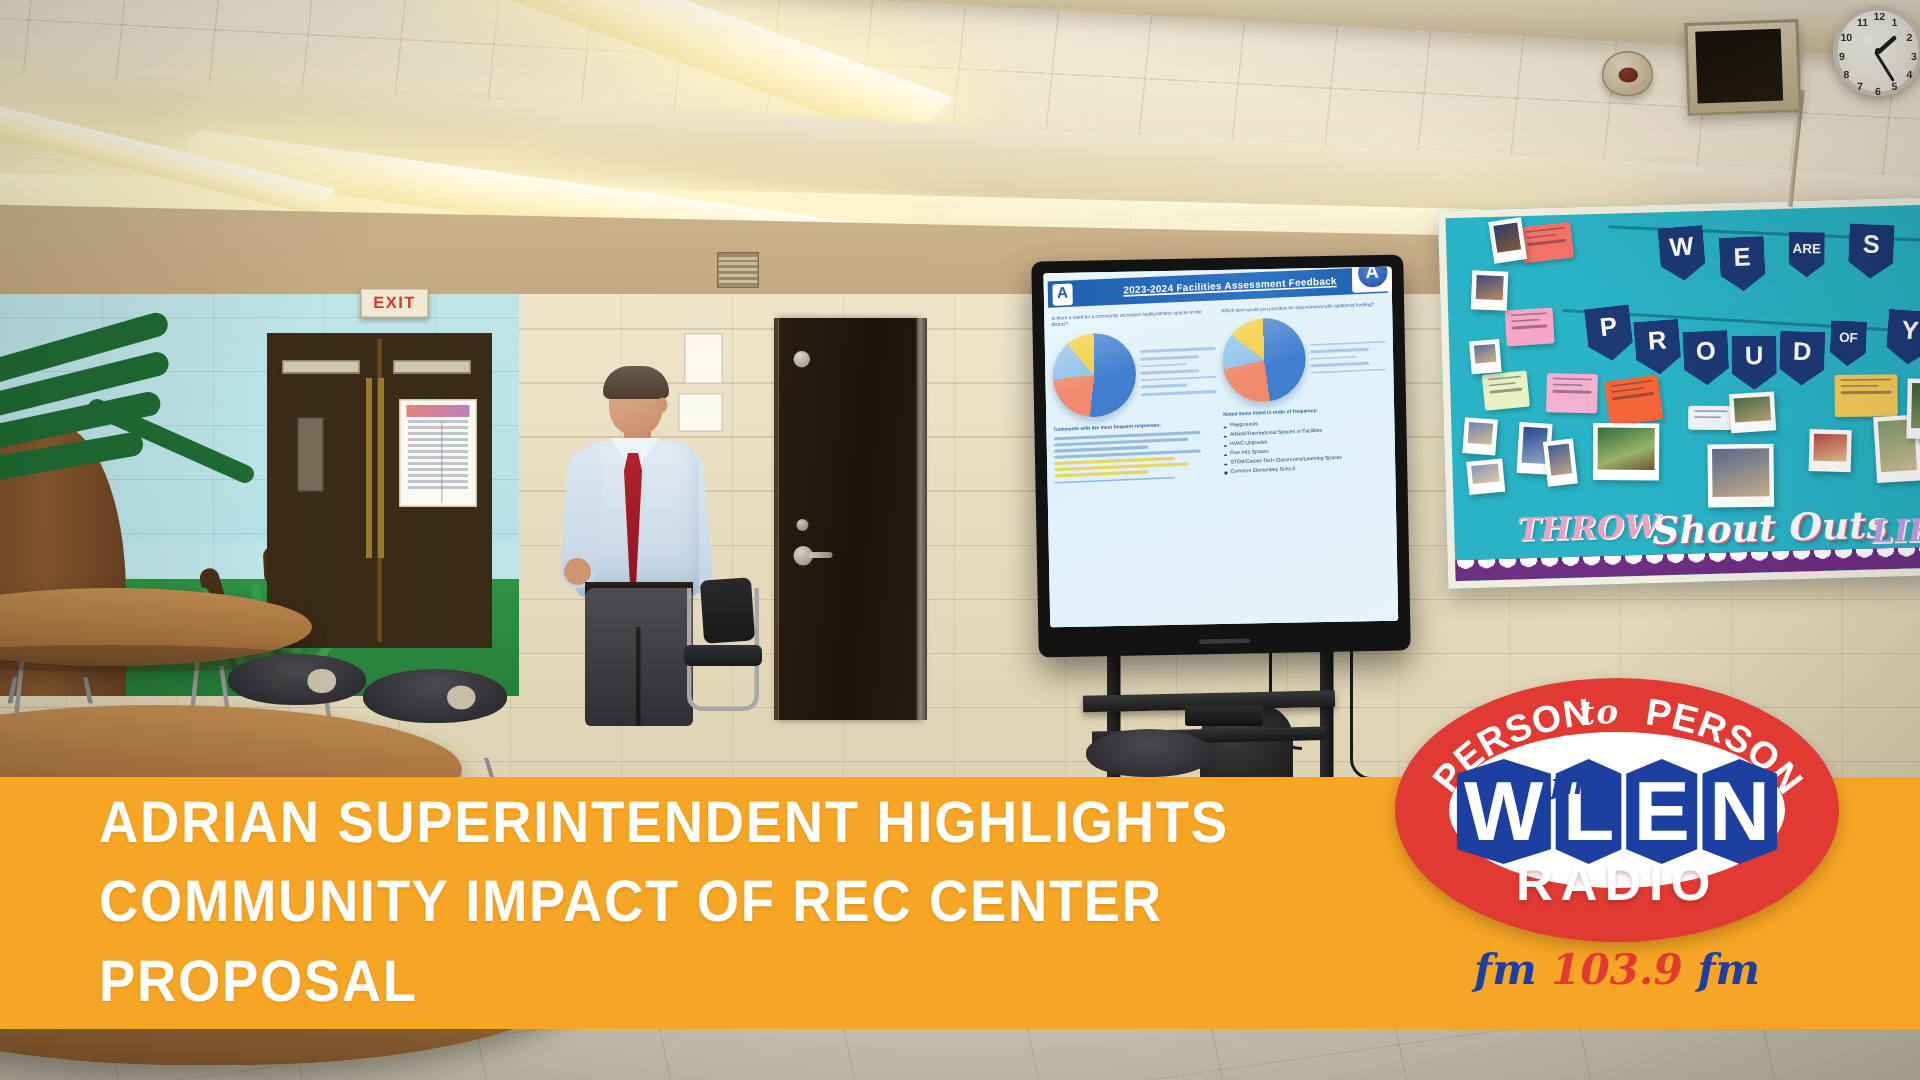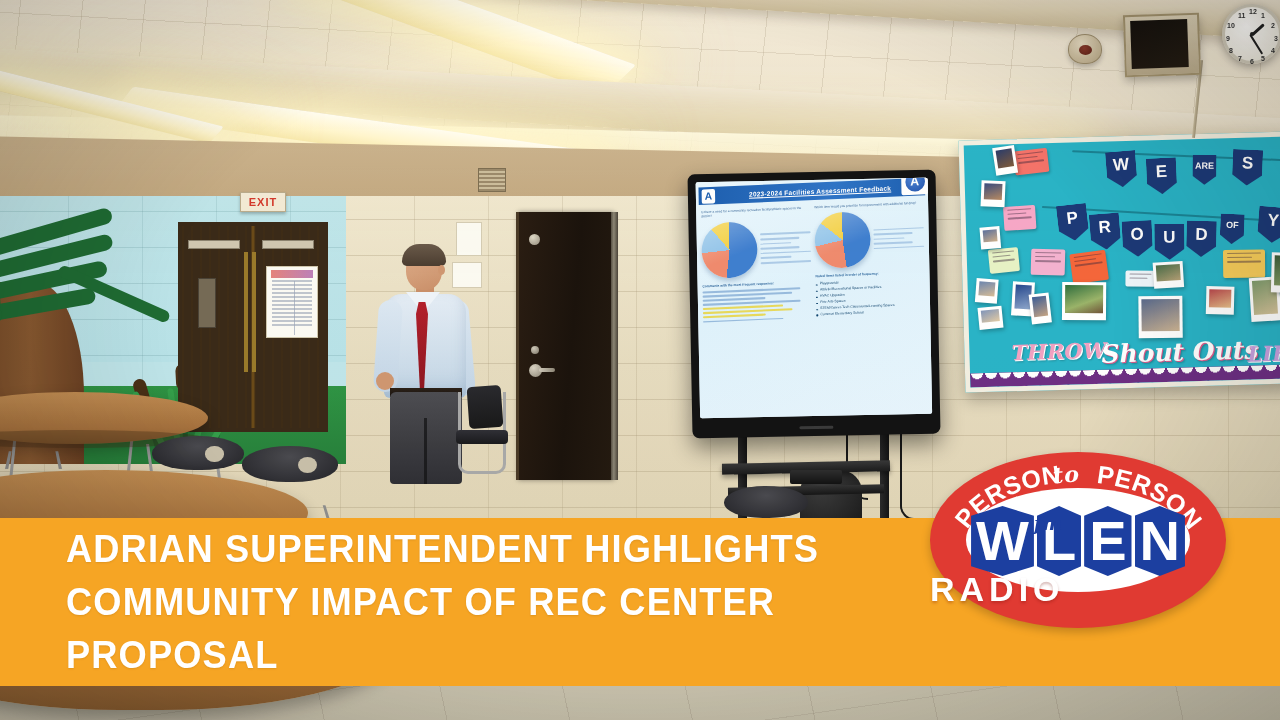--- a/index.html
+++ b/index.html
@@ -640,21 +640,21 @@
     padding:4px 5px;
     clip-path:polygon(50% 0, 100% 14%, 100% 86%, 50% 100%, 0 86%, 0 14%);
     letter-spacing:0;
   }
   .wlen-fm {
     position:absolute; left:104px; top:60px;
     color:#1c3fa0; font-family:"DejaVu Serif", serif; font-style:italic;
     font-weight:bold; font-size:19px;
   }
   .radio {
-    position:absolute; left:0; top:118px; width:296px; text-align:left;
+    position:absolute; left:0; top:118px; width:296px; text-align:center;
     color:#ffffff; font-family:"Liberation Sans", sans-serif;
     font-weight:bold; font-size:34px; letter-spacing:5px;
     text-shadow:0 2px 3px rgba(120,20,10,.3);
   }
   .freq {
     position:absolute; left:0; top:178px; width:296px; text-align:center;
     font-family:"DejaVu Serif", serif; font-weight:bold; font-style:italic;
     font-size:28px;
   }
   .freq .fm { color:#1c3fa0; }
@@ -1036,15 +1036,20 @@
     <div class="wlen">
       <span class="wlen-letter">W</span>
       <span class="wlen-letter">L</span>
       <span class="wlen-letter">E</span>
       <span class="wlen-letter">N</span>
     </div>
     <div class="wlen-fm">fm</div>
 
     <div class="radio">RADIO</div>
 
+    <div class="freq">
+      <span class="fm">fm</span>
+      <span class="num">103.9</span>
+      <span class="fm">fm</span>
+    </div>
   </div>
 
 </div>
 
 </body></html>

